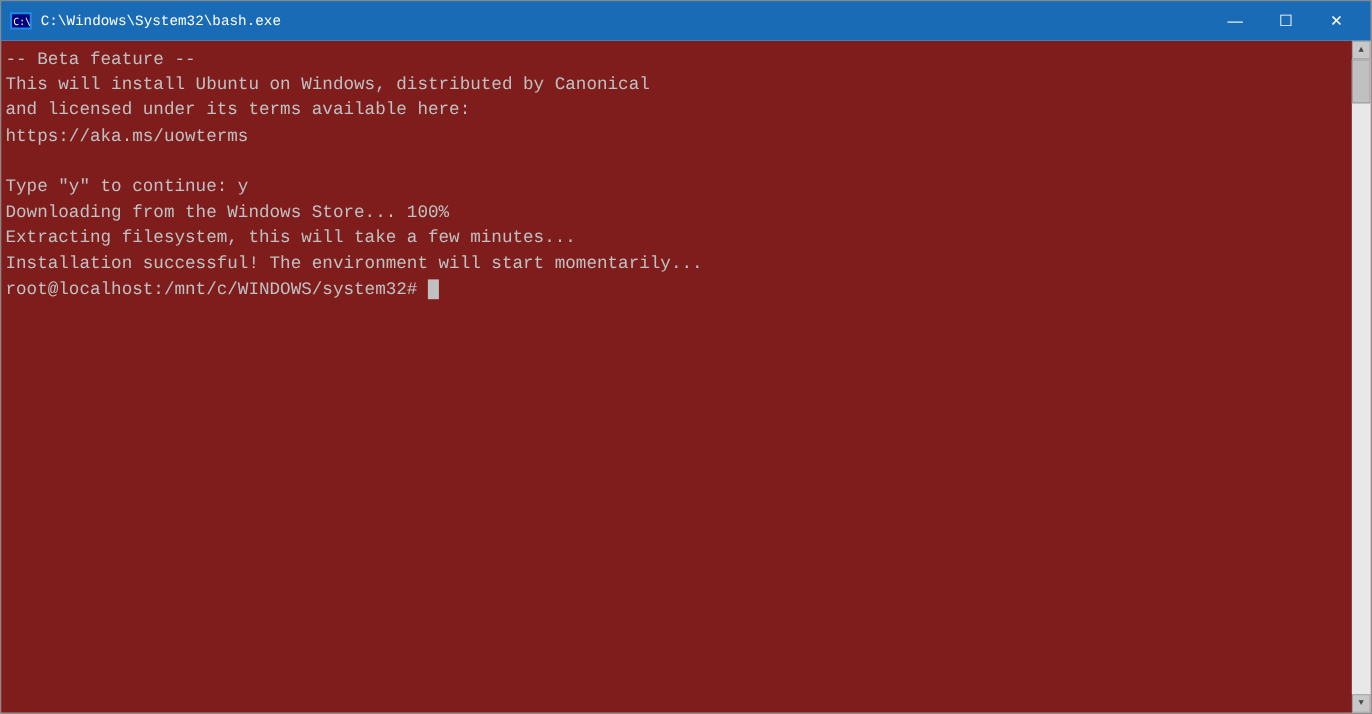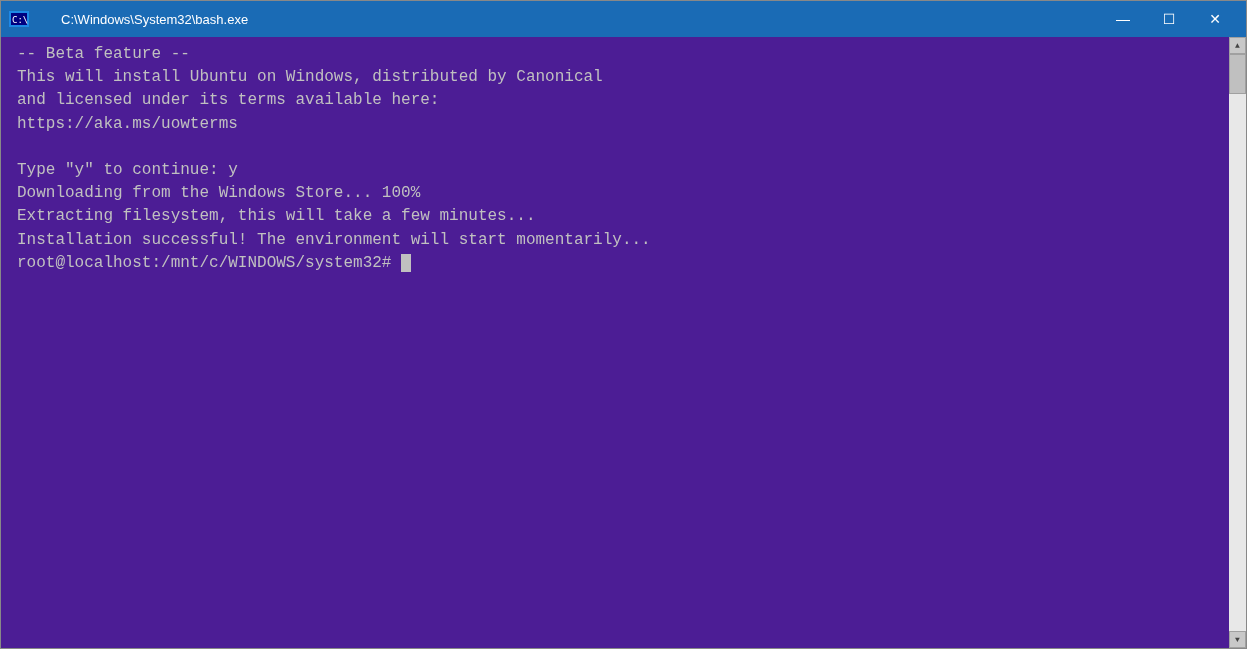--- a/index.html
+++ b/index.html
@@ -40,24 +40,23 @@
       flex-shrink: 0;
     }
 
     .title-bar-icon svg {
       width: 100%;
       height: 100%;
     }
 
     .title-bar-text {
       color: white;
-      font-family: Liberation Sans, sans-serif;
+      font-family: Liberation Mono, monospace;
       font-size: 13px;
       flex: 1;
-      margin-left: 24px;
     }
 
     .title-bar-controls {
       display: flex;
       gap: 0;
     }
 
     .title-bar-btn {
       width: 46px;
       height: 36px;
@@ -73,22 +72,22 @@
     }
 
     .window-body {
       flex: 1;
       display: flex;
       overflow: hidden;
     }
 
     .terminal {
       flex: 1;
-      background: #4c1d95;
-      padding: 6px 16px;
+      background: #7f1d1d;
+      padding: 6px 4px;
       overflow: hidden;
       position: relative;
     }
 
     .terminal-content {
       color: #c0c0c0;
       font-size: 16px;
       line-height: 1.45;
       white-space: pre;
     }

